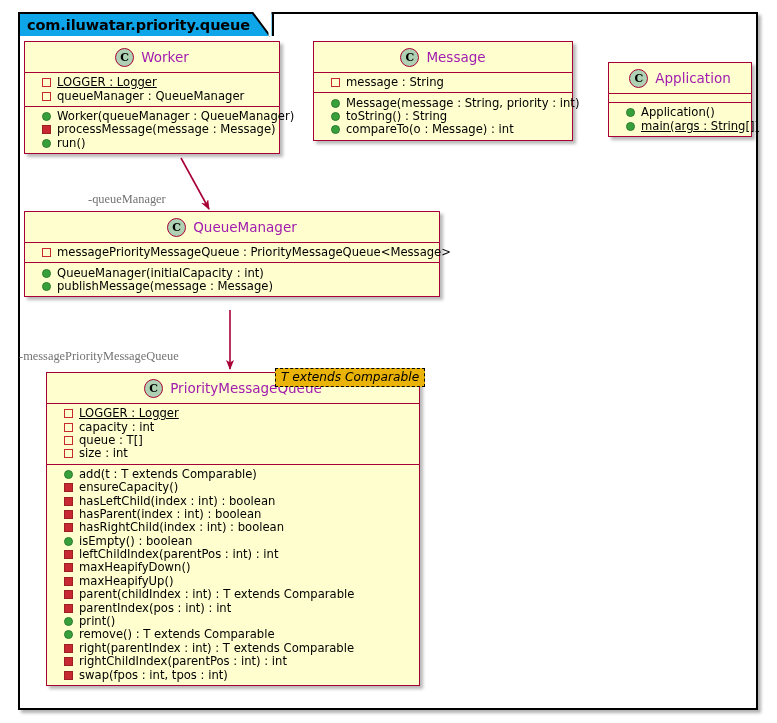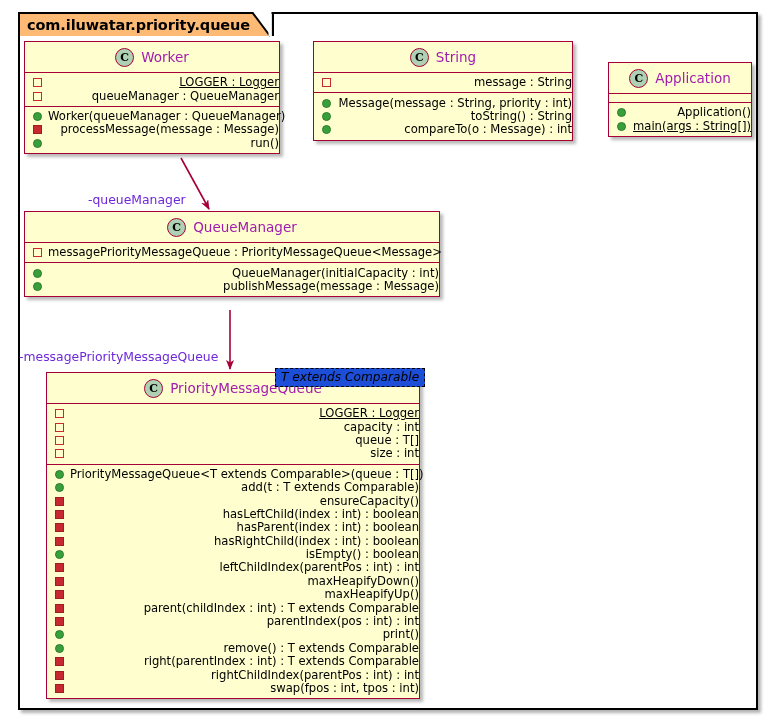--- a/index.html
+++ b/index.html
@@ -35,21 +35,21 @@
     box-shadow: 3px 3px 3px rgba(0,0,0,0.30);
   }
   .pkg-tab {
     position: absolute;
     left: 18px;
     top: 12px;
     height: 24px;
     box-sizing: border-box;
     border: 2px solid #000000;
     border-bottom: none;
-    background: #fdba74;
+    background: #0ea5e9;
     padding: 0 22px 0 7px;
     display: flex;
     align-items: center;
     font-weight: bold;
     font-size: 14.5px;
     color: #000000;
     letter-spacing: -0.1px;
     white-space: nowrap;
     z-index: 6;
   }
@@ -111,25 +111,24 @@
     border-bottom: 1.5px solid #A80036;
   }
   .cls-sec.empty {
     height: 9px;
     padding: 0;
   }
   .member {
     display: flex;
     align-items: center;
     height: 13.4px;
-    padding-left: 8px;
+    padding-left: 17px;
     font-size: 11.6px;
     color: #000000;
     white-space: nowrap;
-    justify-content: space-between;
   }
   .member .mark {
     width: 9px;
     height: 9px;
     flex: none;
     margin-right: 6px;
     box-sizing: border-box;
   }
   
   .mark.field-private {
@@ -148,44 +147,45 @@
     border: 1px solid #9B1F25;
   }
   .member .txt { line-height: 13px; }
   .member .txt.static { text-decoration: underline; }
 
   
   .generic-tag {
     position: absolute;
     box-sizing: border-box;
     border: 1.2px dashed #000000;
-    background: #1d4ed8;
+    background: #eab308;
     font-style: italic;
     font-size: 12.2px;
     color: #000000;
     padding: 1px 5px 2px 5px;
     white-space: nowrap;
     z-index: 5;
   }
 
   
   .conn-layer {
     position: absolute;
     left: 0; top: 0;
     width: 777px;
     height: 723px;
     z-index: 4;
     pointer-events: none;
   }
   .edge-label {
     position: absolute;
     font-size: 12.4px;
-    color: #6d28d9;
+    color: #737373;
     white-space: nowrap;
     z-index: 5;
+    font-family: Liberation Serif, serif;
   }
 </style>
 </head>
 <body>
 
 <div id="canvas">
 
   <div class="pkg-frame"></div>
 
   <div class="pkg-tab">
@@ -242,21 +242,21 @@
       <div class="member">
         <span class="mark method-public"></span>
         <span class="txt">run()</span>
       </div>
     </div>
   </div>
 
   <div class="cls" style="left:313px; top:41px; width:260px;">
     <div class="cls-head">
       <span class="cicon">C</span>
-      <span class="cls-title">String</span>
+      <span class="cls-title">Message</span>
     </div>
     <div class="cls-sec divider">
       <div class="member">
         <span class="mark field-private"></span>
         <span class="txt">message : String</span>
       </div>
     </div>
     <div class="cls-sec">
       <div class="member">
         <span class="mark method-public"></span>
@@ -333,24 +333,20 @@
         <span class="txt">queue : T[]</span>
       </div>
       <div class="member">
         <span class="mark field-private"></span>
         <span class="txt">size : int</span>
       </div>
     </div>
     <div class="cls-sec">
       <div class="member">
         <span class="mark method-public"></span>
-        <span class="txt">PriorityMessageQueue&lt;T extends Comparable&gt;(queue : T[])</span>
-      </div>
-      <div class="member">
-        <span class="mark method-public"></span>
         <span class="txt">add(t : T extends Comparable)</span>
       </div>
       <div class="member">
         <span class="mark method-private"></span>
         <span class="txt">ensureCapacity()</span>
       </div>
       <div class="member">
         <span class="mark method-private"></span>
         <span class="txt">hasLeftChild(index : int) : boolean</span>
       </div>

